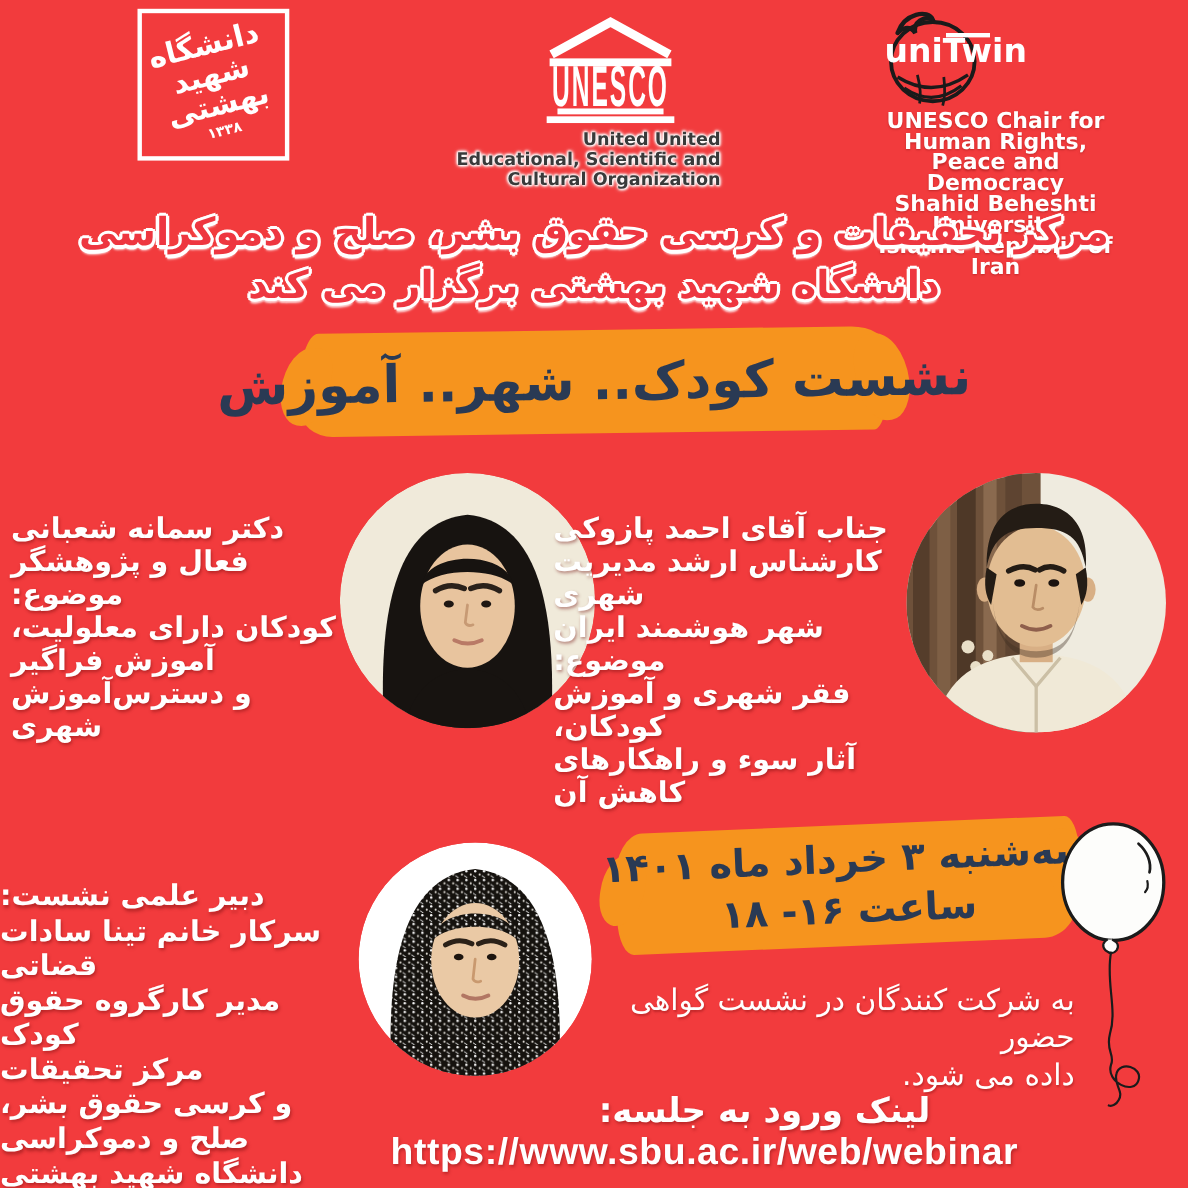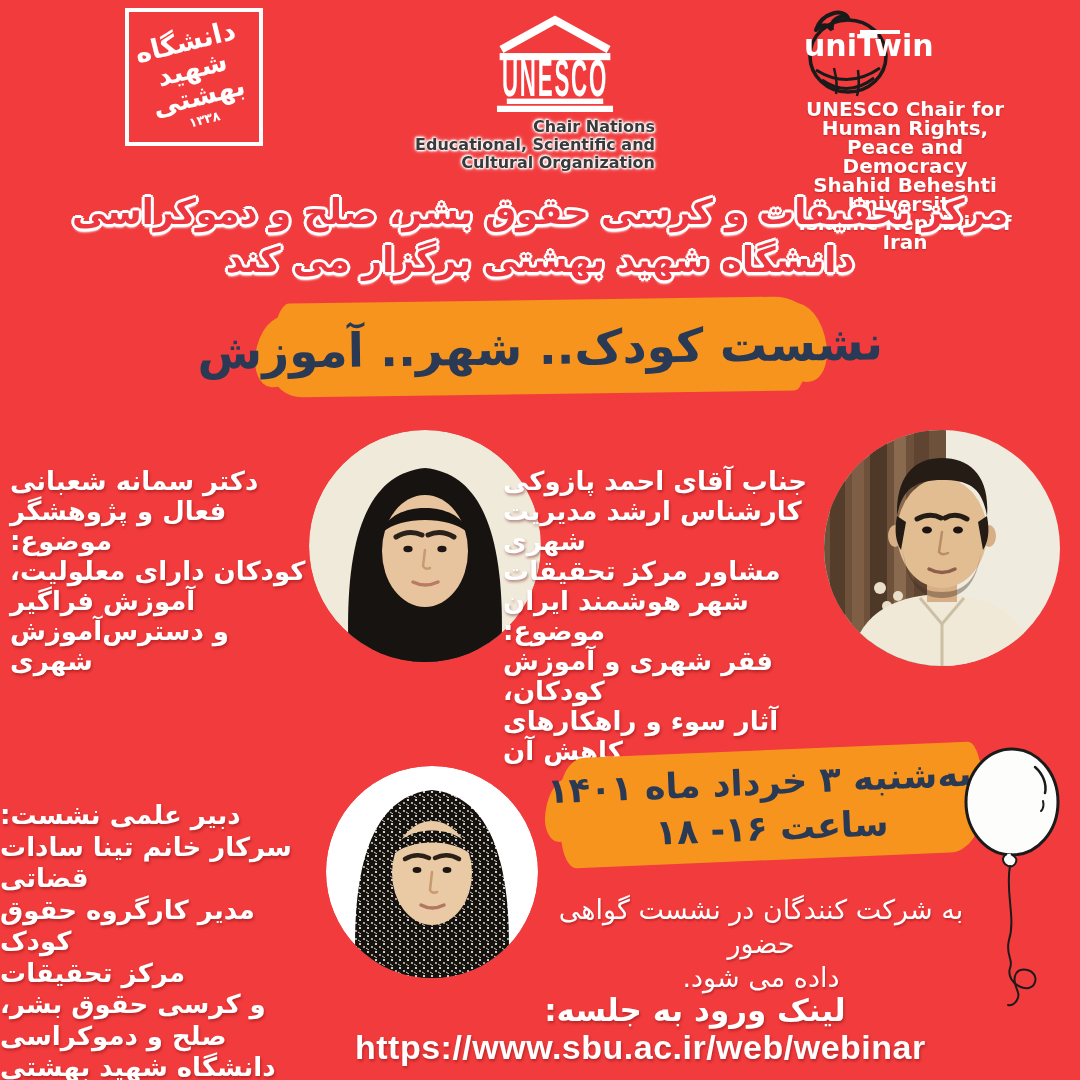--- a/index.html
+++ b/index.html
@@ -87,21 +87,21 @@
   .date-brush::after{
     content:"";position:absolute;right:-12px;top:10px;width:42px;height:74px;
     background:#F6941E;border-radius:40% 60% 35% 60%;transform:rotate(-8deg);
   }
   .date-line{
     position:relative;z-index:2;direction:rtl;color:#2A3A54;
     font-weight:bold;font-size:35px;line-height:46px;white-space:nowrap;
   }
   
   .certificate{
-    position:absolute;left:545px;top:893px;width:432px;text-align:center;direction:rtl;
+    position:absolute;left:545px;top:893px;width:432px;text-align:right;direction:rtl;
     color:#fff;font-size:27px;line-height:34px;font-weight:normal;
     text-shadow:1px 2px 2px rgba(110,10,10,.35);
   }
   .link-label{
     position:absolute;left:355px;top:992px;width:680px;text-align:center;direction:rtl;
     color:#fff;font-weight:bold;font-size:31px;
     text-shadow:1px 2px 3px rgba(110,10,10,.45);
   }
   .link-url{
     position:absolute;left:355px;top:1028px;width:680px;text-align:left;
@@ -127,21 +127,21 @@
 
   <div class="unesco">
     <svg class="unesco-temple" width="140" height="100" viewBox="0 0 140 112">
       <path d="M10,42 L70,9 L130,42" fill="none" stroke="#fff" stroke-width="9"></path>
       <rect x="8" y="46" width="124" height="8" fill="#fff"></rect>
       <text x="0" y="0" transform="translate(70,94) scale(1,2.35)" text-anchor="middle" fill="#fff" font-family="Liberation Sans,sans-serif" font-weight="bold" font-size="25" letter-spacing="2">UNESCO</text>
       <rect x="16" y="97" width="108" height="6" fill="#fff"></rect>
       <rect x="5" y="105" width="130" height="7" fill="#fff"></rect>
     </svg>
     <div class="unesco-caption">
-      <div>Chair Nations</div>
+      <div>United United</div>
       <div>Educational, Scientific and</div>
       <div>Cultural Organization</div>
     </div>
   </div>
 
   <div class="unitwin">
     <svg width="160" height="96" viewBox="0 0 160 96">
       <path d="M30,26 C36,8 58,4 62,14 C54,10 44,16 46,26 C40,18 34,22 30,26" fill="none" stroke="#1a1a1a" stroke-width="4" stroke-linecap="round"></path>
       <ellipse cx="62" cy="52" rx="38" ry="36" fill="none" stroke="#1a1a1a" stroke-width="3.5"></ellipse>
       <path d="M30,66 Q62,86 94,64" fill="none" stroke="#1a1a1a" stroke-width="3"></path>
@@ -194,21 +194,20 @@
       <ellipse cx="133" cy="119" rx="4.6" ry="3.2" fill="#1E1713"></ellipse>
       <path d="M116,120 L114,136 Q116,140 121,138" stroke="#C79A74" stroke-width="2.5" fill="none" stroke-linecap="round"></path>
       <path d="M104,152 Q116,158 129,152" stroke="#B97A66" stroke-width="3.5" fill="none" stroke-linecap="round"></path>
       <path d="M58,232 C68,192 90,180 116,178 C142,180 164,192 174,232 Z" fill="#171310"></path>
     </g>
   </svg>
 
   <div class="info-block speaker-right-info">
     <div>جناب آقای احمد پازوکی</div>
     <div>کارشناس ارشد مدیریت شهری</div>
-    <div>مشاور مرکز تحقیقات</div>
     <div>شهر هوشمند ایران</div>
     <div>موضوع:</div>
     <div>فقر شهری و آموزش کودکان،</div>
     <div>آثار سوء و راهکارهای کاهش آن</div>
   </div>
 
   <svg class="photo photo-right" width="236" height="236" viewBox="0 0 236 236">
     <defs>
         <clipPath id="clipR">
           <circle cx="118" cy="118" r="118"></circle>

